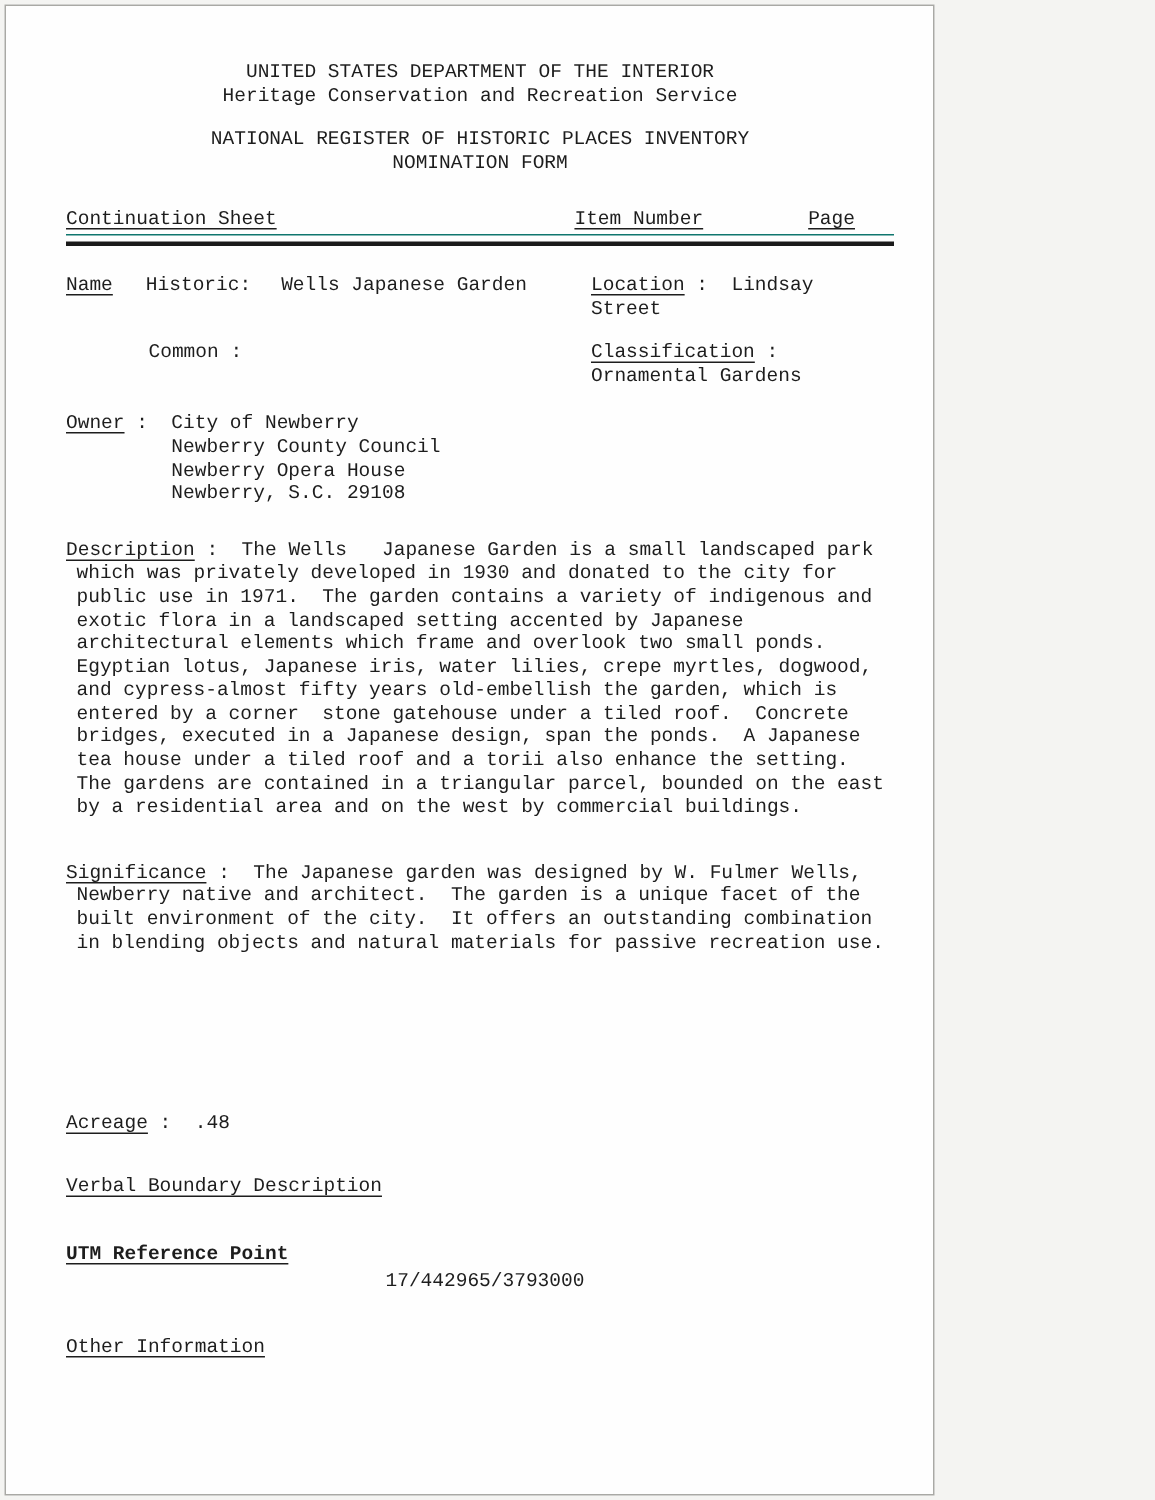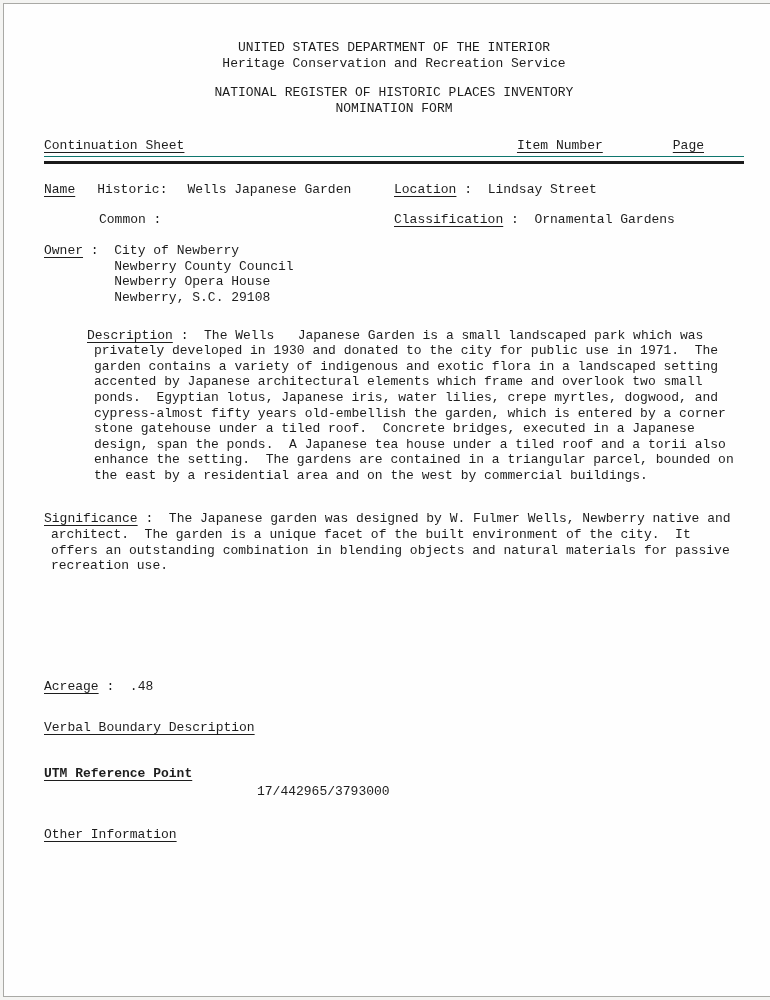--- a/index.html
+++ b/index.html
@@ -1,54 +1,54 @@
 <!DOCTYPE html>
 <html><head>
 <meta charset="utf-8">
 <style>
   html,body { margin:0; padding:0; background:#f4f4f2; }
   body { width:770px; height:1000px; overflow:hidden; }
   .page {
     box-sizing:border-box;
-    width:768px; height:994px;
+    width:620px; height:994px;
     margin:3px;
     background:#fefefe;
     border:1px solid #a9a9a5;
     padding:36px 26px 0 40px;
     font-family:"Liberation Mono","DejaVu Sans Mono",monospace;
     font-size:13px;
     line-height:1.2;
     color:#1d1d1d;
   }
   [data-bind] { white-space:pre-wrap; }
   .ul { text-decoration:underline; text-underline-offset:3px; text-decoration-thickness:1px; }
   .hdr { text-align:center; }
   .hdr-l3 { margin-top:14px; }
   .cont-row {
     display:flex; align-items:baseline;
     margin-top:22px; padding-bottom:2px;
     border-bottom:1px solid #0f766e;
   }
   .cont-item { margin-left:auto; }
-  .cont-page { margin-left:70px; margin-right:40px; }
+  .cont-page { margin-left:70px; margin-right:26px; }
   .thick-rule { height:3px; background:#1a1a1a; margin-top:4px; }
   .two-col { display:flex; align-items:flex-start; }
   .col-left { width:350px; flex:none; }
   .col-right { flex:1; }
   .name-row { margin-top:18px; }
   .gap-sm { margin-left:22px; }
   .gap-val { margin-left:20px; }
   .common-row { margin-top:14px; }
   .common-indent { margin-left:55px; }
   .owner-row { display:flex; align-items:flex-start; margin-top:16px; }
   .rep-row { display:flex; align-items:flex-start; margin-top:4px; }
   .rep-val { margin-left:18px; }
   .rep-l2 { text-align:center; }
   .para { margin:0; padding-left:7px; text-indent:-7px; }
-  .desc-para { margin-top:22px;margin-left:43px; }
+  .desc-para { margin-top:22px; }
   .sig-para { margin-top:28px; }
   .acre-row { margin-top:105px; }
   .vbd-label { margin-top:26px; }
   .vbd-text { margin:2px 0 0 0; padding-left:7px; }
   .utm-label { margin-top:30px;font-weight:bold; }
   .utm-value { margin-top:2px; margin-left:213px; }
   .other-label { margin-top:28px; }
 </style>
 </head>
 <body>

